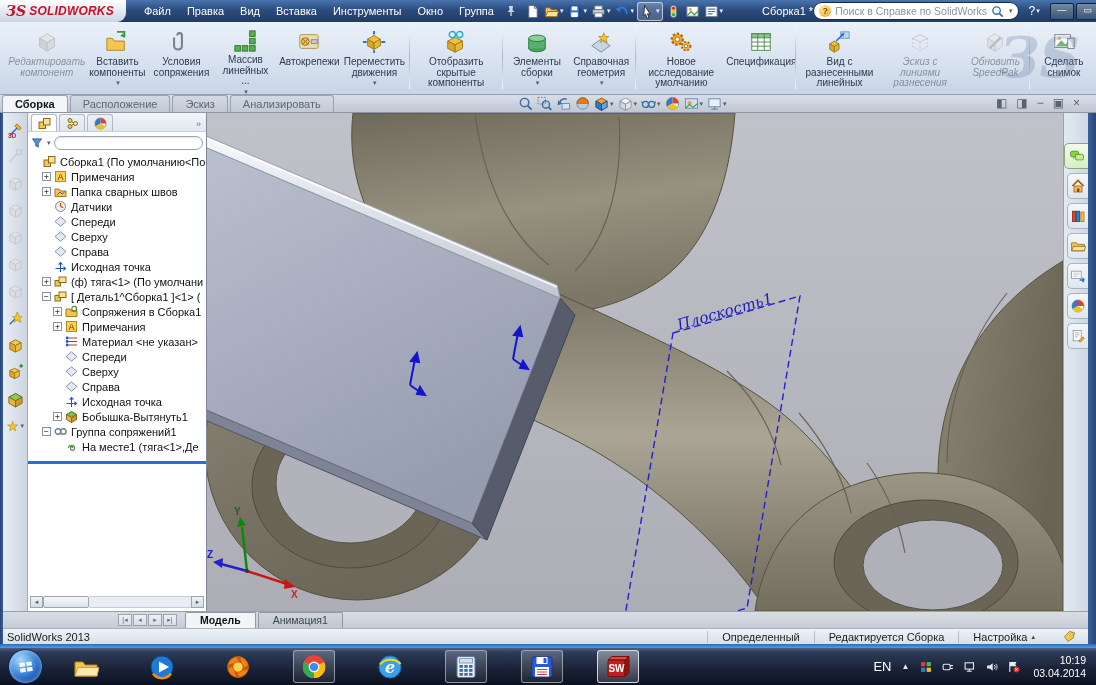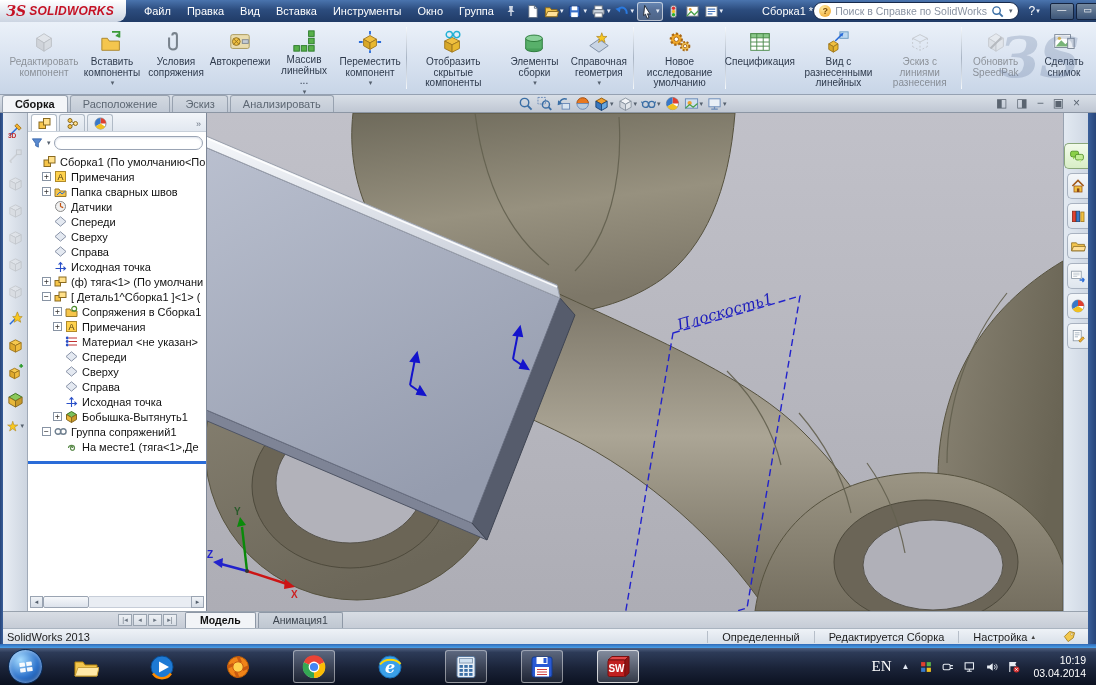--- a/index.html
+++ b/index.html
@@ -33,21 +33,21 @@
     background:linear-gradient(#76privacy,#3c5578);background:linear-gradient(#74889f,#3c5578);
     color:#fff;font-size:9px;line-height:13px;text-align:center;}
   
   .ribbon{position:absolute;left:0;top:22px;width:1096px;height:73px;box-sizing:border-box;
     background:linear-gradient(#ebf1f9,#d8e2f0 55%,#c8d5e7);border-bottom:1px solid #95a1b2;
     display:flex;align-items:stretch;padding-left:8px;z-index:20;}
   .rbtn{display:flex;flex-direction:column;align-items:center;justify-content:flex-start;
     padding:4px 5px 0;margin:2px 0;border-radius:3px;border:1px solid transparent;
     max-width:88px;min-width:52px;text-align:center;font-size:10px;line-height:10.5px;color:#2e3a4c;}
   .rbtn .ric{height:26px;margin-bottom:2px;display:flex;align-items:center;}
-  .rbtn.disabled{filter:grayscale(1);opacity:.48;}
+  .rbtn.disabled{filter:grayscale(1);opacity:.48;font-style:italic;}
   .rbtn.active{background:linear-gradient(#d8dbf4,#c2c6ec);border-color:#989ecf;}
   .rsep{width:1px;background:linear-gradient(#f6f9fc,#a8b4c4,#f6f9fc);margin:5px 2px;}
   .watermark{position:absolute;right:16px;top:24px;font-family:"DejaVu Serif",serif;font-style:italic;font-weight:bold;
     font-size:56px;color:rgba(100,122,158,.28);pointer-events:none;z-index:21;}
   
   .tabrow{position:absolute;left:0;top:95px;width:1096px;height:18px;box-sizing:border-box;
     background:linear-gradient(#d9dfe7,#bfc7d3);border-bottom:1px solid #8c96a4;display:flex;align-items:flex-end;z-index:15;}
   .dtab{padding:2px 12px;font-size:11px;color:#5d listed;color:#5d6773;border:1px solid #98a2b0;border-bottom:none;
     border-radius:3px 3px 0 0;margin-left:2px;background:linear-gradient(#d3d9e1,#c2cad6);white-space:nowrap;}
   .dtab.active{background:#f3f5f8;color:#141414;font-weight:bold;}
@@ -127,21 +127,21 @@
   .starto{width:33px;height:33px;margin:0 10px 0 8px;border-radius:50%;flex:none;
     background:radial-gradient(circle at 35% 30%,#a6dcff,#2f74cc 55%,#0b3d86 92%);
     border:1px solid #0a2a55;box-shadow:inset 0 0 4px rgba(255,255,255,.6);
     display:flex;align-items:center;justify-content:center;}
   .apps{display:flex;gap:34px;margin-left:12px;}
   .app{width:40px;height:31px;display:flex;align-items:center;justify-content:center;border-radius:3px;
     border:1px solid transparent;flex:none;}
   .app.open{border-color:rgba(255,255,255,.45);background:linear-gradient(rgba(255,255,255,.22),rgba(255,255,255,.07));}
   .app.focused{border-color:rgba(255,255,255,.75);background:linear-gradient(rgba(255,255,255,.4),rgba(255,255,255,.16));}
   .tray{margin-left:auto;display:flex;align-items:center;gap:10px;padding-right:10px;color:#fff;}
-  .tray .lang{font-size:15px;font-family:Liberation Serif, serif;}
+  .tray .lang{font-size:13px;}
   .showhid{font-size:8px;color:#e4eaf4;}
   .clock{text-align:right;font-size:10.5px;line-height:12.5px;margin-left:2px;white-space:nowrap;}
 </style>
 </head>
 <body>
 
 <div id="screen">
 
   <div class="titlebar">
     <div class="logo">
@@ -278,53 +278,53 @@
         <span class="ric">
           <svg width="24" height="24" viewBox="0 0 26 26">
             <path d="M9 6 C9 2.5 14 2.5 14 6 L14 17 C14 22.5 5.5 22.5 5.5 17 L5.5 8" fill="none" stroke="#78828c" stroke-width="2.2"></path>
           </svg>
         </span>
         <span>Условия сопряжения</span>
       </div>
       <div class="rbtn">
         <span class="ric">
           <svg width="24" height="24" viewBox="0 0 26 26">
-            <rect x="3" y="5" width="20" height="15" rx="2" fill="#e9dcae" stroke="#a89858"></rect>
-            <circle cx="9" cy="12.5" r="4.2" fill="#f0c040" stroke="#907020"></circle>
-            <path d="M6.2 9.7 L11.8 15.3 M11.8 9.7 L6.2 15.3" stroke="#907020"></path>
-            <rect x="15.5" y="10.5" width="6.5" height="4" fill="#c4ccd4" stroke="#808890"></rect>
-          </svg>
-        </span>
-        <span>Автокрепежи</span>
-      </div>
-      <div class="rbtn">
-        <span class="ric">
-          <svg width="24" height="24" viewBox="0 0 26 26">
             <g fill="#58b04a" stroke="#2a7a2a">
               <rect x="2" y="18" width="6" height="6"></rect>
               <rect x="10" y="18" width="6" height="6"></rect>
               <rect x="18" y="18" width="6" height="6"></rect>
               <rect x="18" y="10" width="6" height="6"></rect>
               <rect x="18" y="2" width="6" height="6"></rect>
             </g>
           </svg>
         </span>
         <span>Массив линейных ...</span>
         <span class="ddk">▾</span>
       </div>
       <div class="rbtn">
         <span class="ric">
           <svg width="24" height="24" viewBox="0 0 26 26">
+            <rect x="3" y="5" width="20" height="15" rx="2" fill="#e9dcae" stroke="#a89858"></rect>
+            <circle cx="9" cy="12.5" r="4.2" fill="#f0c040" stroke="#907020"></circle>
+            <path d="M6.2 9.7 L11.8 15.3 M11.8 9.7 L6.2 15.3" stroke="#907020"></path>
+            <rect x="15.5" y="10.5" width="6.5" height="4" fill="#c4ccd4" stroke="#808890"></rect>
+          </svg>
+        </span>
+        <span>Автокрепежи</span>
+      </div>
+      <div class="rbtn">
+        <span class="ric">
+          <svg width="24" height="24" viewBox="0 0 26 26">
             <polygon points="6,10 13,6 20,10 13,14" fill="#f0c040" stroke="#a07820"></polygon>
             <polygon points="6,10 13,14 13,21 6,17" fill="#d8a828" stroke="#a07820"></polygon>
             <polygon points="20,10 13,14 13,21 20,17" fill="#e8b830" stroke="#a07820"></polygon>
             <path d="M13 1 V5 M1 13 H5 M25 13 H21 M13 25 V22" stroke="#2a6cd8" stroke-width="2"></path>
           </svg>
         </span>
-        <span>Переместить компонент</span>
+        <span>Переместить движения</span>
         <span class="ddk">▾</span>
       </div>
       <div class="rsep"></div>
       <div class="rbtn">
         <span class="ric">
           <svg width="24" height="24" viewBox="0 0 26 26">
             <polygon points="4,12 12,8 20,12 12,16" fill="#f0c040" stroke="#a07820"></polygon>
             <polygon points="4,12 12,16 12,24 4,20" fill="#d8a828" stroke="#a07820"></polygon>
             <polygon points="20,12 12,16 12,24 20,20" fill="#e8b830" stroke="#a07820"></polygon>
             <circle cx="9" cy="5" r="3.4" fill="none" stroke="#20b0d4" stroke-width="1.5"></circle>

